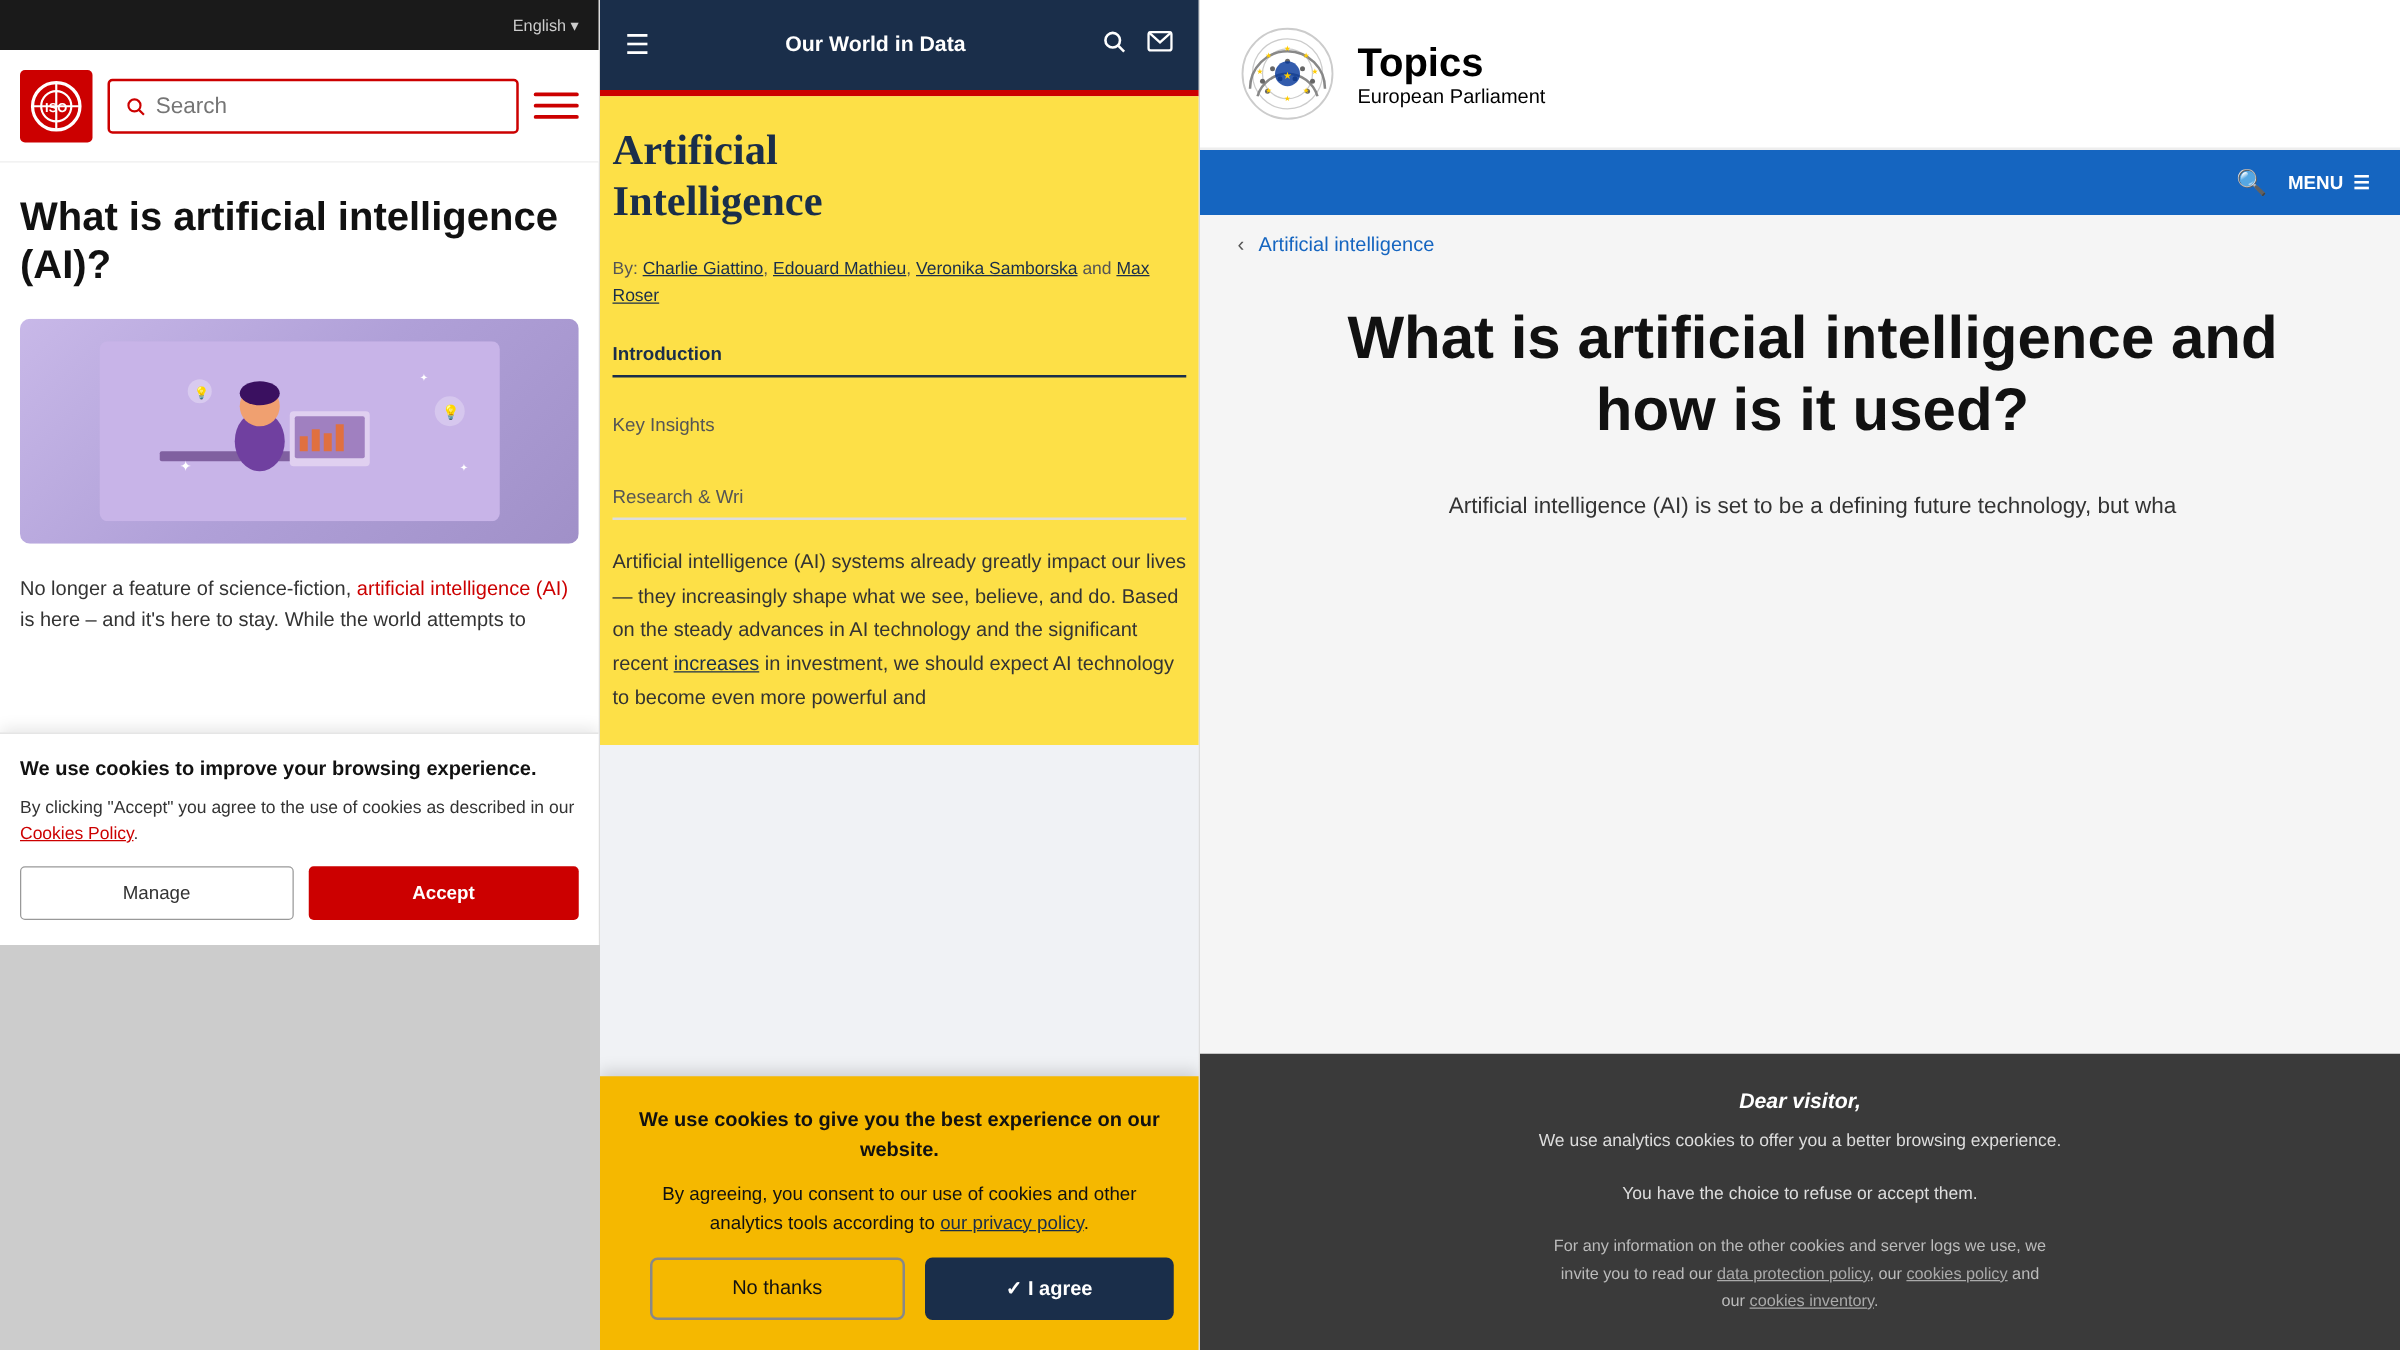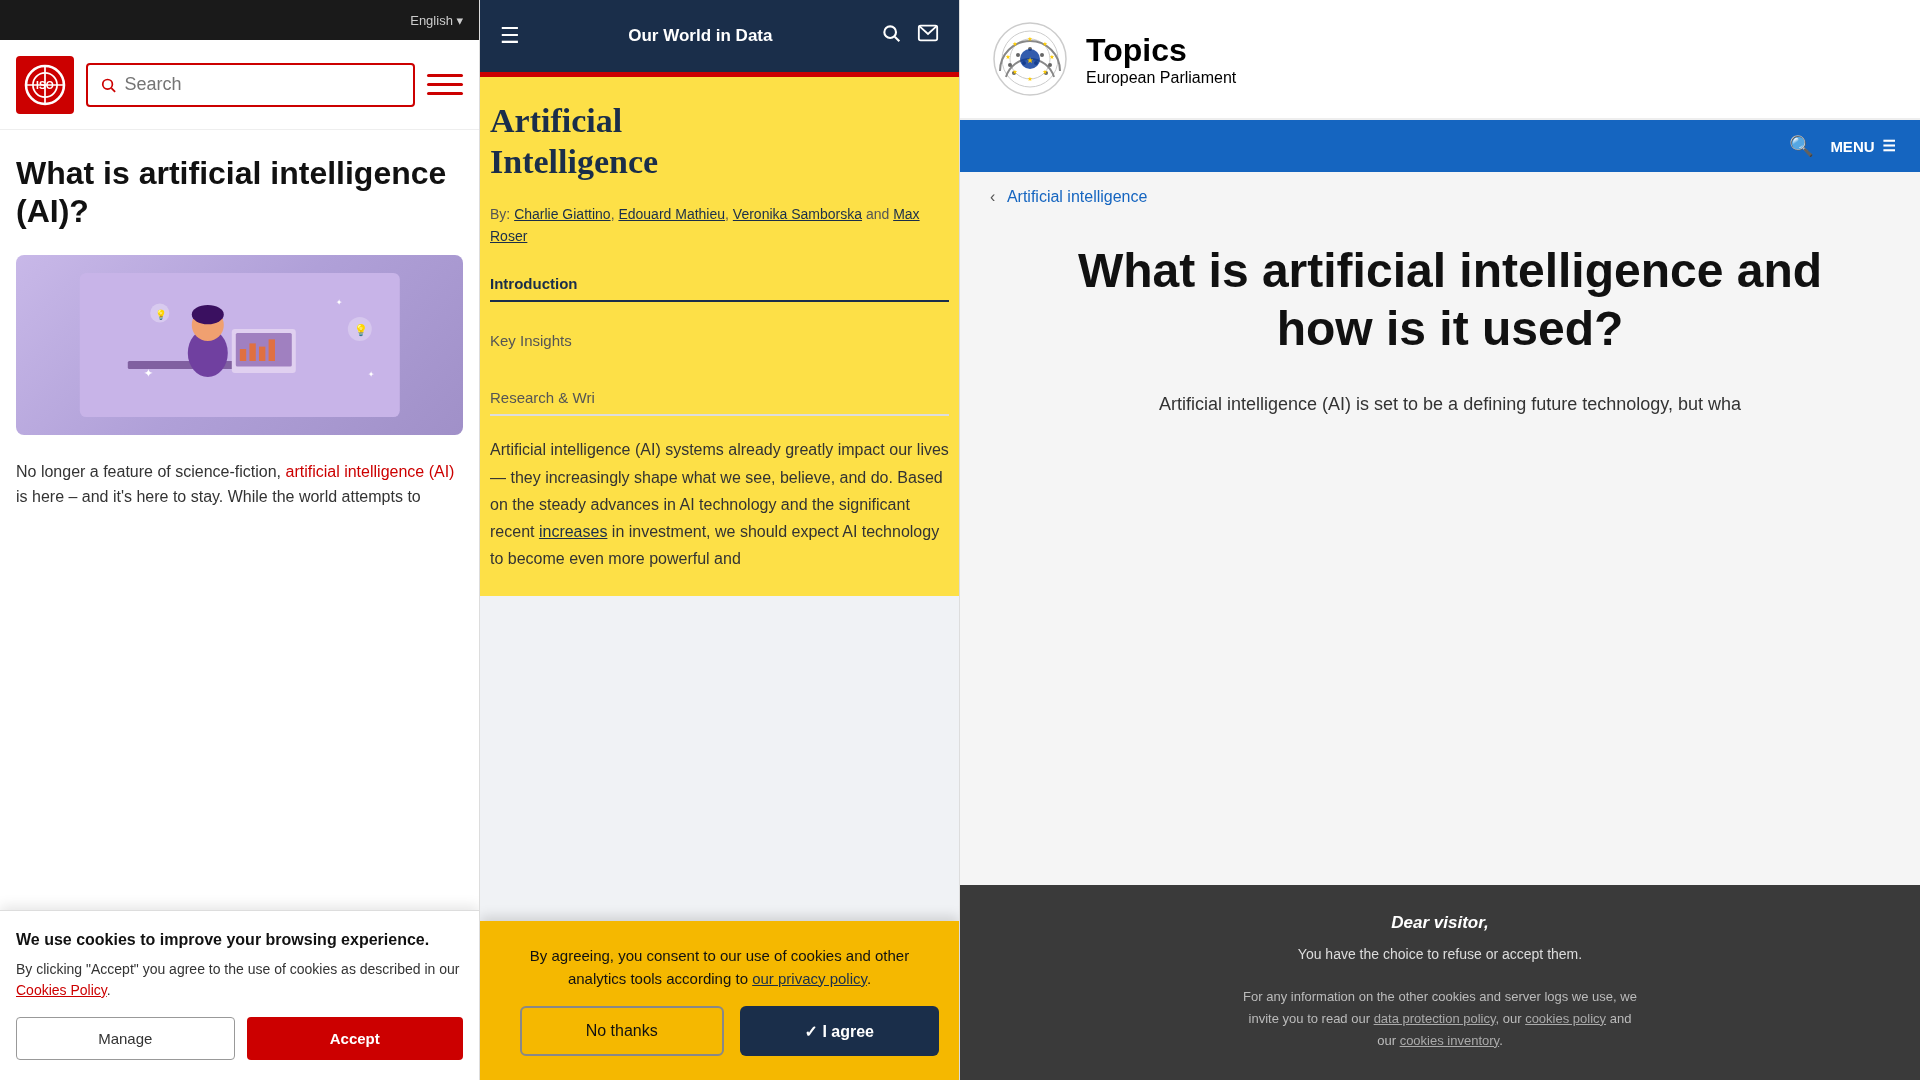--- a/index.html
+++ b/index.html
@@ -8,21 +8,21 @@
       height: 1080px;
       overflow: hidden;
       display: flex;
       font-family: Arial, sans-serif;
       background: #ccc;
     }
 
     
     .panel-iso {
       width: 480px;
-      height: 1080px;
+      height: 756px;
       background: #fff;
       overflow: hidden;
       position: relative;
       flex-shrink: 0;
       border-right: 1px solid #ddd;
     }
     .iso-topbar {
       background: #1a1a1a;
       height: 40px;
       display: flex;
@@ -601,20 +601,23 @@
       <div class="owid-tab">Key Insights</div>
       <div class="owid-tab">Research &amp; Wri</div>
     </div>
 
     <p class="owid-body-text">
       <span>Artificial intelligence (AI) systems already greatly impact our lives — they increasingly shape what we see, believe, and do. Based on the steady advances in AI technology and the significant recent </span><a>increases</a><span> in investment, we should expect AI technology to become even more powerful and</span>
     </p>
   </div>
 
   <div class="owid-cookie-banner">
+    <p class="owid-cookie-text">
+      <strong>We use cookies to give you the best experience on our website.</strong>
+    </p>
     <p class="owid-cookie-text" style="font-weight:normal;font-size:15px;">
       <span>By agreeing, you consent to our use of cookies and other analytics tools according to </span><a style="color:#1a2e4a;">our privacy policy</a><span>.</span>
     </p>
     <div class="owid-cookie-buttons">
       <button class="owid-btn-no">No thanks</button>
       <button class="owid-btn-agree">✓  I agree</button>
     </div>
   </div>
 </div>
 
@@ -674,20 +677,21 @@
     <a>Artificial intelligence</a>
   </div>
 
   <div class="ep-content">
     <h1 class="ep-article-title">What is artificial intelligence and how is it used?</h1>
     <p class="ep-body-text">Artificial intelligence (AI) is set to be a defining future technology, but wha</p>
   </div>
 
   <div class="ep-cookie-banner">
     <p class="ep-cookie-dear">Dear visitor,</p>
+    <p class="ep-cookie-desc">We use analytics cookies to offer you a better browsing experience.</p>
     <p class="ep-cookie-desc">You have the choice to refuse or accept them.</p>
     <p class="ep-cookie-footer">
       <span>For any information on the other cookies and server logs we use, we</span><br>
       <span>invite you to read our </span><a>data protection policy</a><span>, our </span><a>cookies policy</a><span> and</span><br>
       <span>our </span><a>cookies inventory</a><span>.</span>
     </p>
   </div>
 </div>
 
 </body></html>

